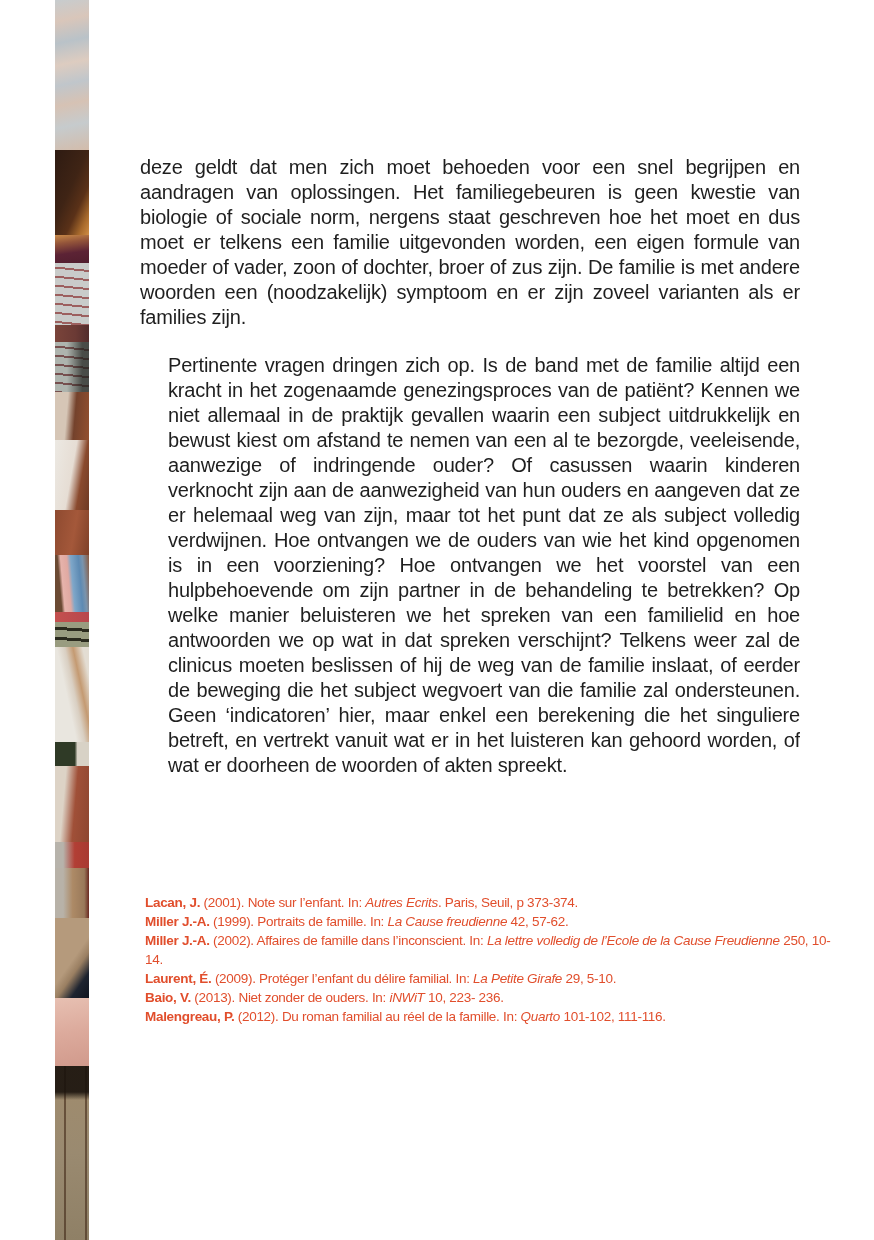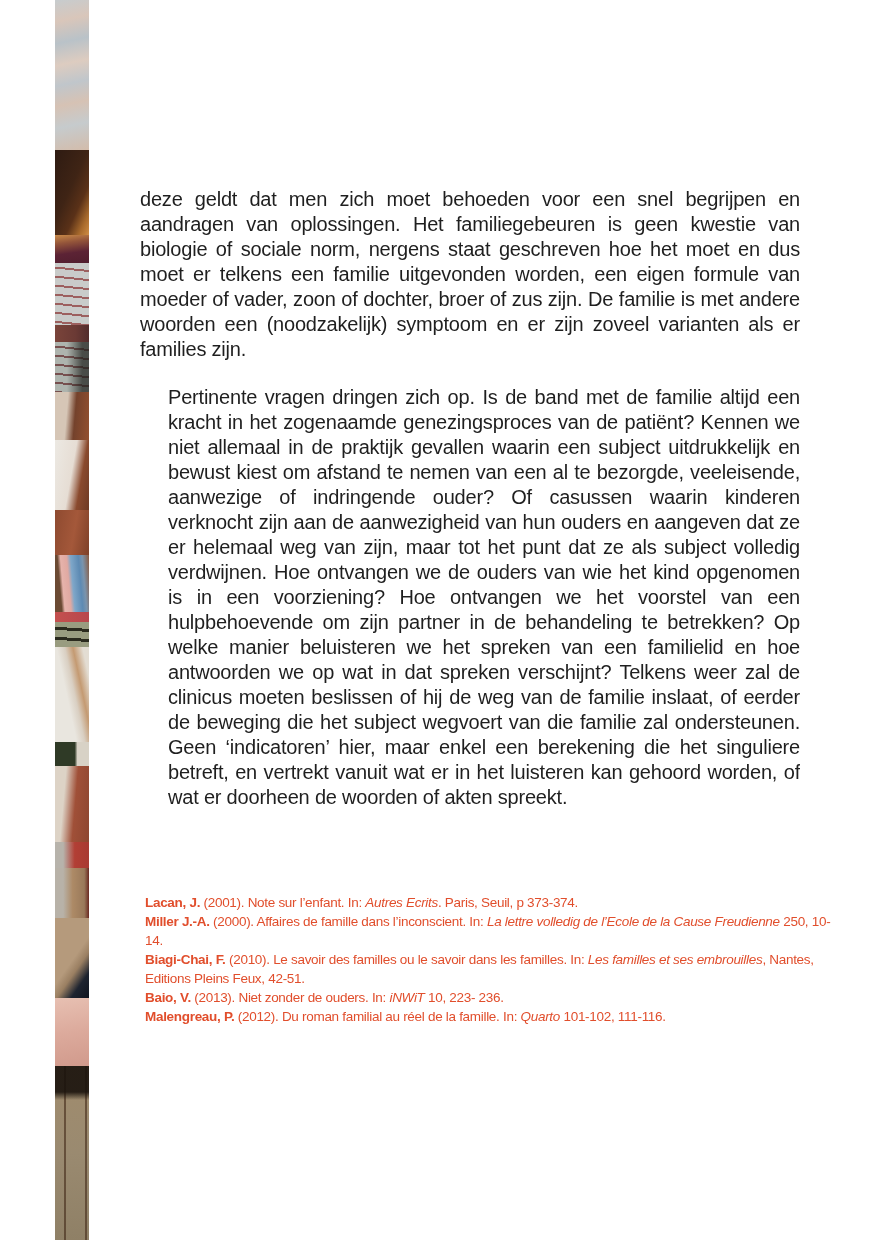--- a/index.html
+++ b/index.html
@@ -24,21 +24,21 @@
     height: 1240px;
     overflow: hidden;
   }
   .strip-seg {
     width: 100%;
   }
   
   .article {
     position: absolute;
     left: 140px;
-    top: 187px;
+    top: 155px;
     width: 660px;
     height: 700px;
     overflow: hidden;
     color: #1f1f1f;
     font-size: 20px;
     line-height: 25px;
     letter-spacing: -0.2px;
     text-align: justify;
   }
   .article p { margin: 0; }
@@ -86,19 +86,20 @@
       <div class="strip-seg" style="height: 174px; background: linear-gradient(rgba(25, 18, 12, 0.9) 0px, rgba(25, 18, 12, 0.9) 26px, rgba(25, 18, 12, 0) 34px), repeating-linear-gradient(90deg, rgba(58, 32, 16, 0) 0px, rgba(58, 32, 16, 0) 9px, rgba(58, 32, 16, 0.55) 9px, rgba(58, 32, 16, 0.55) 11px, rgba(58, 32, 16, 0) 11px, rgba(58, 32, 16, 0) 21px), linear-gradient(rgb(161, 140, 109) 0%, rgb(154, 138, 112) 50%, rgb(143, 128, 102) 100%);"></div>
     </div>
 
   <main class="article">
     <p>deze geldt dat men zich moet behoeden voor een snel begrijpen en aandragen van oplossingen. Het familiegebeuren is geen kwestie van biologie of sociale norm, nergens staat geschreven hoe het moet en dus moet er telkens een familie uitgevonden worden, een eigen formule van moeder of vader, zoon of dochter, broer of zus zijn. De familie is met andere woorden een (noodzakelijk) symptoom en er zijn zoveel varianten als er families zijn.</p>
     <p>Pertinente vragen dringen zich op. Is de band met de familie altijd een kracht in het zogenaamde genezingsproces van de patiënt? Kennen we niet allemaal in de praktijk gevallen waarin een subject uitdrukkelijk en bewust kiest om afstand te nemen van een al te bezorgde, veeleisende, aanwezige of indringende ouder? Of casussen waarin kinderen verknocht zijn aan de aanwezigheid van hun ouders en aangeven dat ze er helemaal weg van zijn, maar tot het punt dat ze als subject volledig verdwijnen. Hoe ontvangen we de ouders van wie het kind opgenomen is in een voorziening? Hoe ontvangen we het voorstel van een hulpbehoevende om zijn partner in de behandeling te betrekken? Op welke manier beluisteren we het spreken van een familielid en hoe antwoorden we op wat in dat spreken verschijnt? Telkens weer zal de clinicus moeten beslissen of hij de weg van de familie inslaat, of eerder de beweging die het subject wegvoert van die familie zal ondersteunen. Geen ‘indicatoren’ hier, maar enkel een berekening die het singuliere betreft, en vertrekt vanuit wat er in het luisteren kan gehoord worden, of wat er doorheen de woorden of akten spreekt.</p>
   </main>
 
   <section class="references" id="references" style="color: rgb(225, 78, 44);">
       <p class="ref"><span class="seg-b">Lacan, J.</span><span class="seg-r"> (2001). Note sur l’enfant. In: </span><span class="seg-i">Autres Ecrits</span><span class="seg-r">. Paris, Seuil, p 373-374.</span></p>
-      <p class="ref"><span class="seg-b">Miller J.-A.</span><span class="seg-r"> (2000). Affaires de famille dans l’inconscient. In: </span><span class="seg-i">La lettre volledig de l’Ecole de la Cause Freudienne</span><span class="seg-r"> 250, 10-14.</span></p>
-      <p class="ref"><span class="seg-b">Biagi-Chai, F.</span><span class="seg-r"> (2010). Le savoir des familles ou le savoir dans les familles. In: </span><span class="seg-i">Les familles et ses embrouilles</span><span class="seg-r">, Nantes, Editions Pleins Feux, 42-51.</span></p>
+      <p class="ref"><span class="seg-b">Miller J.-A.</span><span class="seg-r"> (1999). Portraits de famille. In: </span><span class="seg-i">La Cause freudienne</span><span class="seg-r"> 42, 57-62.</span></p>
+      <p class="ref"><span class="seg-b">Miller J.-A.</span><span class="seg-r"> (2002). Affaires de famille dans l’inconscient. In: </span><span class="seg-i">La lettre volledig de l’Ecole de la Cause Freudienne</span><span class="seg-r"> 250, 10-14.</span></p>
+      <p class="ref"><span class="seg-b">Laurent, É.</span><span class="seg-r"> (2009). Protéger l’enfant du délire familial. In: </span><span class="seg-i">La Petite Girafe</span><span class="seg-r"> 29, 5-10.</span></p>
       <p class="ref"><span class="seg-b">Baio, V.</span><span class="seg-r"> (2013). Niet zonder de ouders. In: </span><span class="seg-i">iNWiT</span><span class="seg-r"> 10, 223- 236.</span></p>
       <p class="ref"><span class="seg-b">Malengreau, P.</span><span class="seg-r"> (2012). Du roman familial au réel de la famille. In: </span><span class="seg-i">Quarto</span><span class="seg-r"> 101-102, 111-116.</span></p>
     </section>
 
 </div>
 
 </body></html>

